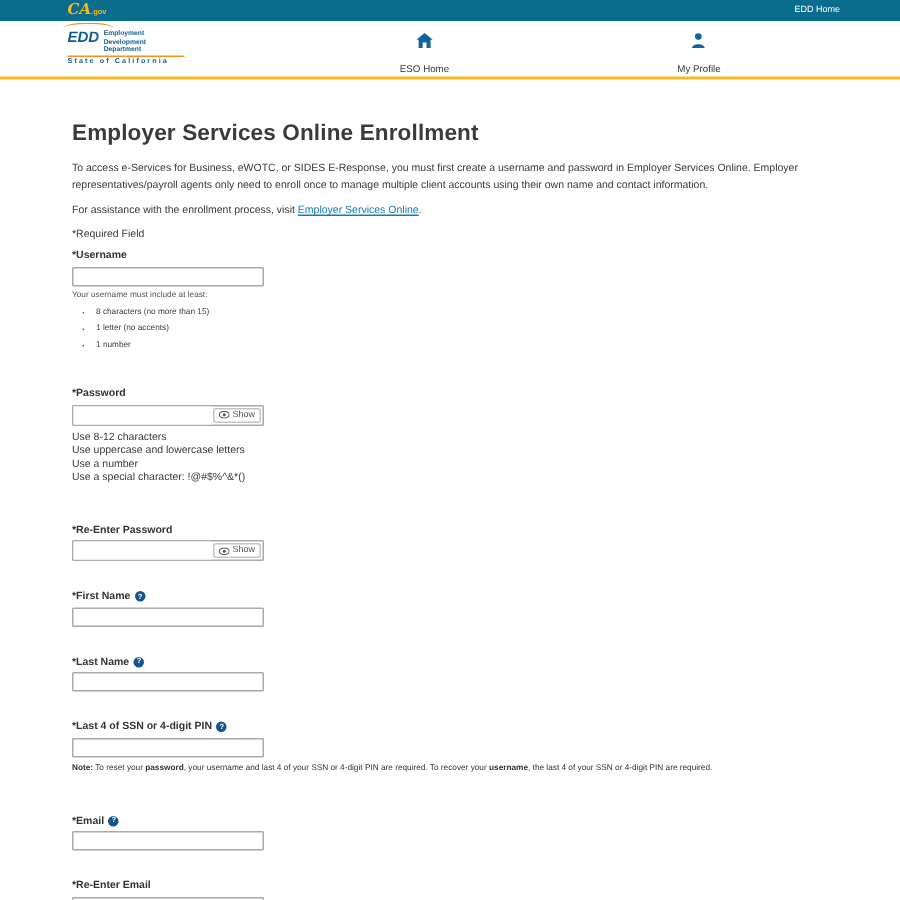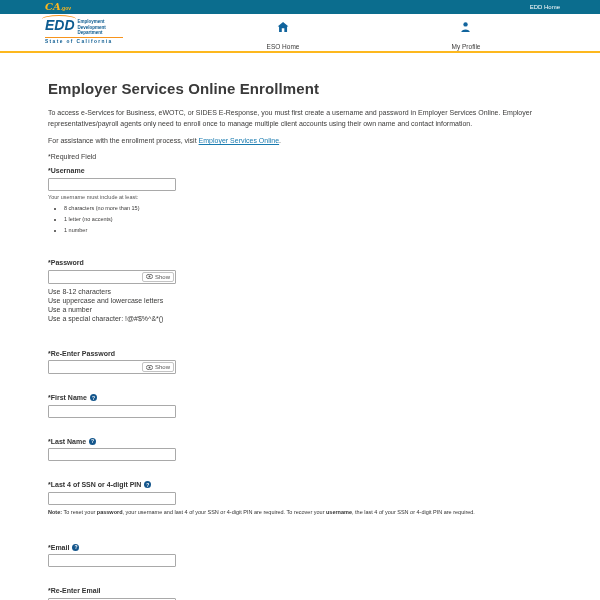--- a/index.html
+++ b/index.html
@@ -12,21 +12,21 @@
   .ca-logo { color:#fdb81e; font-family:"DejaVu Serif", serif; font-style:italic;
              font-weight:bold; font-size:10px; line-height:10px; cursor:pointer; }
   .ca-logo .gov { font-size:5px; font-style:normal; font-family:"Liberation Sans",sans-serif; }
   .topbar-link { color:#ffffff; font-size:6px; cursor:pointer; }
 
   
   .header { height:39px; background:#fff; position:relative;
             border-bottom:2px solid #fdb81e; }
   .edd-logo { position:absolute; left:45px; top:4px; width:80px; cursor:pointer; }
   .edd-row { display:flex; align-items:flex-start; gap:3px; }
-  .edd-word { color:#0d5c91; font-weight:bold; font-style:italic; font-size:14px;
+  .edd-word { color:#0d5c91; font-weight:bold; font-style:italic; font-size:10px;
               line-height:15px; position:relative; }
   .edd-arc { position:absolute; left:-3px; top:-3px; width:34px; height:8px;
              border-top:1.5px solid #f7941d; border-radius:50%; }
   .edd-dept { color:#0d5c91; font-weight:bold; font-size:4.5px; line-height:5.5px;
               padding-top:1px; }
   .edd-underline { border-bottom:1.5px solid #f7941d; margin-top:1px; width:78px; }
   .edd-tagline { color:#0d5c91; font-size:4.8px; letter-spacing:1.4px; margin-top:1.5px;
                  font-weight:bold; }
   .nav-item { position:absolute; top:8px; transform:translateX(-50%); text-align:center;
               cursor:pointer; }

